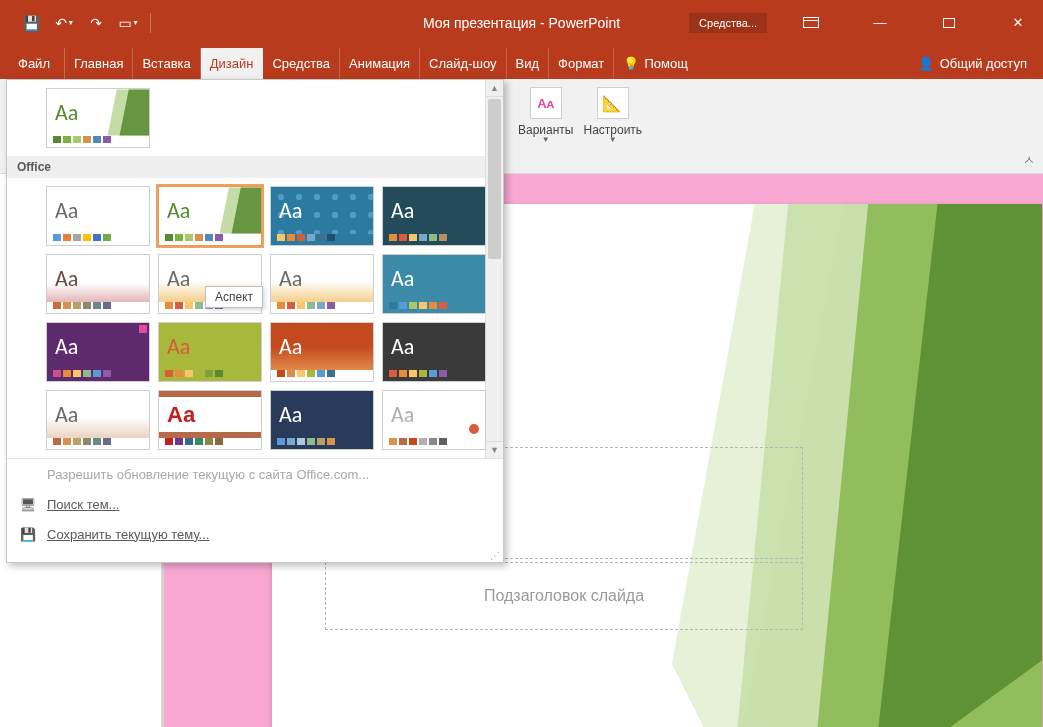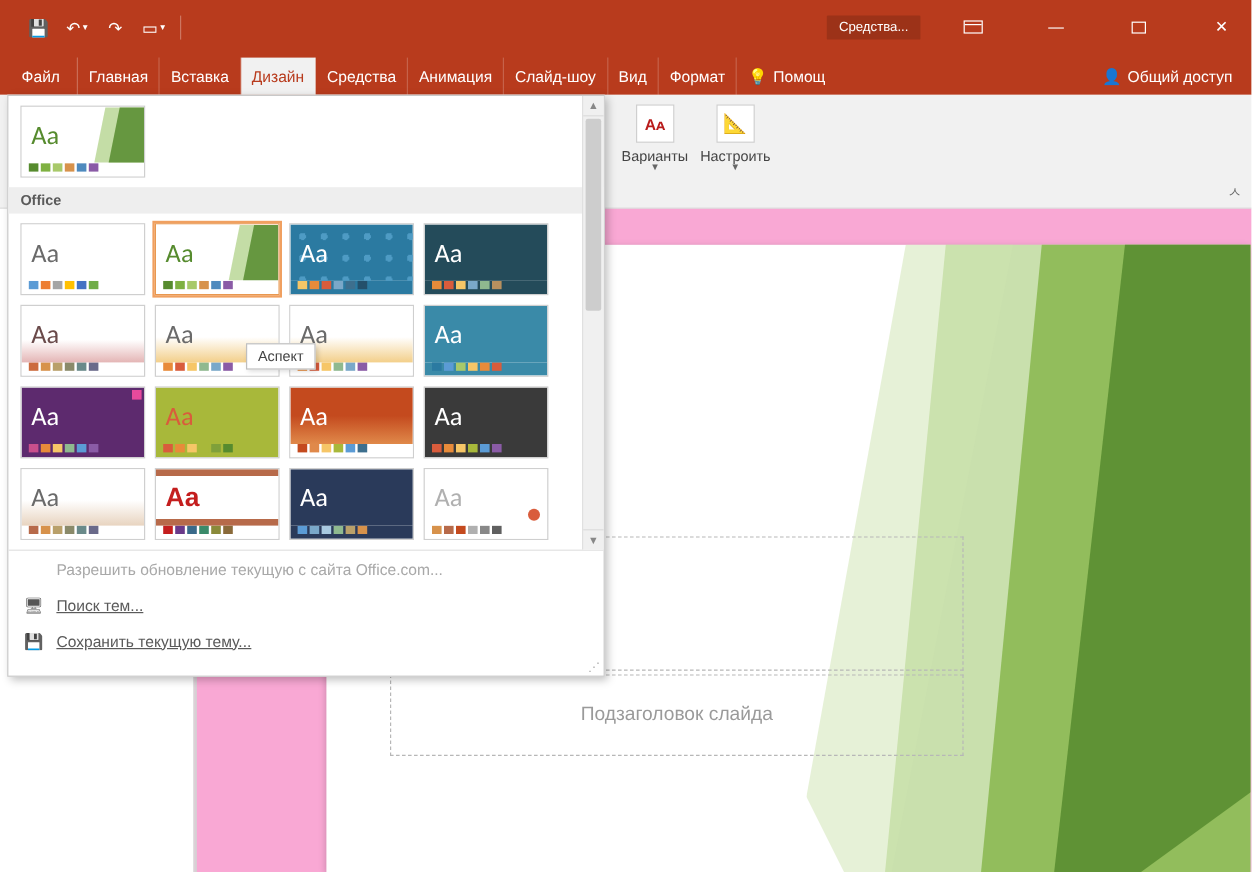--- a/index.html
+++ b/index.html
@@ -36,21 +36,21 @@
 
 
 .themes-panel { position:absolute; left:6px; top:79px; width:498px; background:#fff; border:1px solid #c8c8c8; box-shadow:3px 3px 7px rgba(0,0,0,0.25); z-index:50; }
 .panel-section-head { background:#eeeeee; color:#5a5a5a; font-size:12px; font-weight:bold; padding:4px 10px; }
 .panel-body { position:relative; }
 .panel-scroll { width:18px; background:#f0f0f0; border-left:1px solid #e0e0e0; position:absolute; right:0; top:0; bottom:0; }
 .scroll-up { height:17px; border-bottom:1px solid #dcdcdc; text-align:center; font-size:9px; color:#888; cursor:pointer; line-height:17px; }
 .scroll-down { position:absolute; bottom:0; height:17px; width:100%; border-top:1px solid #dcdcdc; text-align:center; font-size:9px; color:#888; cursor:pointer; line-height:17px; }
 .scroll-thumb { background:#cdcdcd; margin:2px; border-radius:2px; }
 
-.thumb-row { display:flex; gap:8px; padding:8px 10px; }
+.thumb-row { display:flex; gap:8px; padding:8px 10px;margin-left:29px; }
 .theme-thumb { width:104px; height:60px; border:1px solid #cfcfcf; background:#fff; cursor:pointer; position:relative; overflow:hidden; display:flex; flex-direction:column; }
 .theme-thumb.selected { outline:2px solid #f0a060; outline-offset:0; border-color:#e89850; }
 .tt-body { flex:1; position:relative; display:flex; align-items:center; padding-left:8px; }
 .tt-aa { font-size:22px; font-weight:400; font-family:Calibri,Arial,sans-serif; }
 .tt-strip { height:11px; display:flex; padding-left:6px; padding-bottom:3px; gap:2px; }
 .tt-strip span { width:8px; height:7px; }
 
 .tooltip { position:absolute; background:#fff; border:1px solid #bfbfbf; padding:3px 9px; font-size:12px; color:#444; box-shadow:2px 2px 4px rgba(0,0,0,0.15); z-index:60; }
 
 .panel-footer { border-top:1px solid #e2e2e2; }
@@ -75,20 +75,21 @@
 <body>
 
 <div class="titlebar">
   <div class="qat">
     <div class="qat-icon">💾</div>
     <div class="qat-icon">↶<span style="font-size:8px;margin-left:2px">▾</span></div>
     <div class="qat-icon">↷</div>
     <div class="qat-icon">▭<span style="font-size:8px;margin-left:2px">▾</span></div>
     <div class="qat-sep"></div>
   </div>
+  <div class="title-text">Моя презентация - PowerPoint</div>
   <div class="title-right">
     <div class="pill">Средства...</div>
     <div class="winbtn">
         <div style="width:16px;height:11px;border:1px solid #fff;position:relative">
           <div style="position:absolute;top:2px;left:0;right:0;height:1px;background:#fff"></div>
         </div>
       </div>
     <div class="winbtn">—</div>
     <div class="winbtn">
         <div class="winbtn-box"></div>
@@ -116,21 +117,21 @@
       <span>👤</span>
       <span>Общий доступ</span>
     </div>
 </div>
 
 <div class="ribbon">
   <div class="ribbon-left"></div>
   <div class="ribbon-right">
     <div class="rbtn">
       <div class="rbtn-icon">
-          <span style="color:#b91c1c;font-weight:bold;font-size:13px">Aᴀ</span>
+          <span style="color:#ec4899;font-weight:bold;font-size:13px">Aᴀ</span>
         </div>
       <span>Варианты</span>
       <span class="rbtn-caret">▼</span>
     </div>
     <div class="rbtn">
       <div class="rbtn-icon">📐</div>
       <span>Настроить</span>
       <span class="rbtn-caret">▼</span>
     </div>
   </div>

